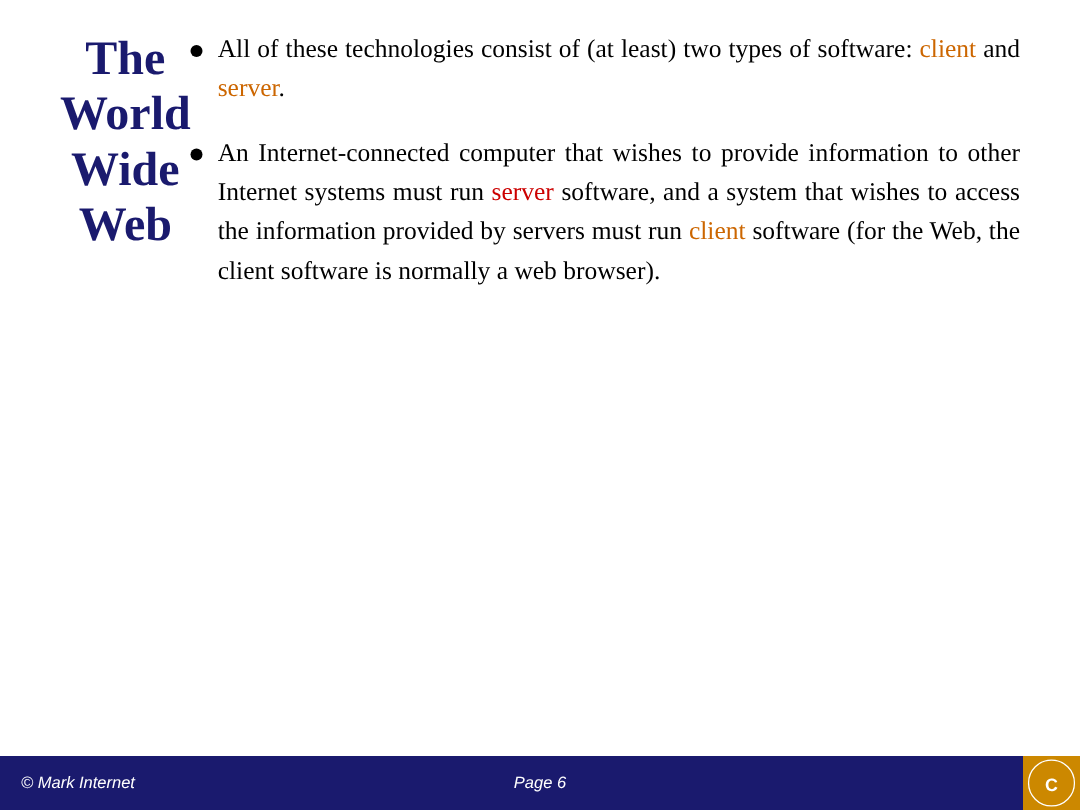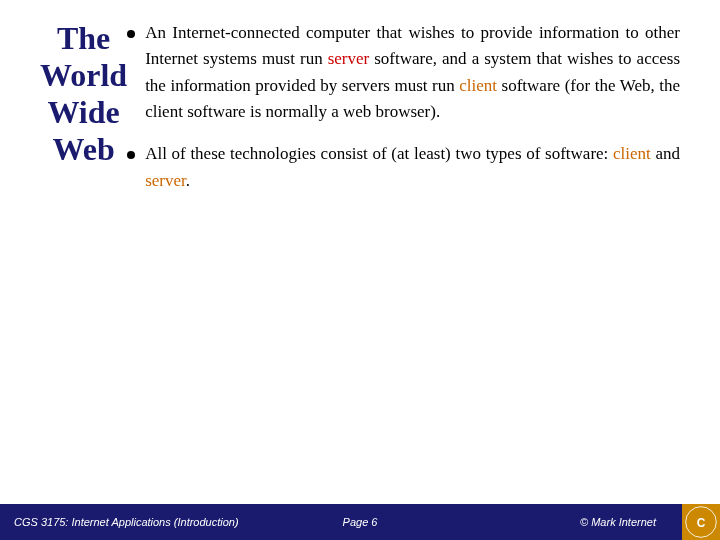--- a/index.html
+++ b/index.html
@@ -136,37 +136,36 @@
 
   <div class="slide-content">
 
     <h1 class="slide-title">The World Wide Web</h1>
 
     <ul class="bullet-list">
 
       <li class="bullet-item">
         <span class="bullet-dot"></span>
         <span class="bullet-text">
-          An Internet-connected computer that wishes to provide information to other Internet systems must run <span class="text-red">server</span> software, and a system that wishes to access the information provided by servers must run <span class="text-orange">client</span> software (for the Web, the client software is normally a web browser).
+          All of these technologies consist of (at least) two types of software:&nbsp;<span class="text-orange">client</span> and <span class="text-orange">server</span>.
         </span>
       </li>
 
       <li class="bullet-item">
         <span class="bullet-dot"></span>
         <span class="bullet-text">
-          All of these technologies consist of (at least) two types of software:&nbsp;<span class="text-orange">client</span> and <span class="text-orange">server</span>.
+          An Internet-connected computer that wishes to provide information to other Internet systems must run <span class="text-red">server</span> software, and a system that wishes to access the information provided by servers must run <span class="text-orange">client</span> software (for the Web, the client software is normally a web browser).
         </span>
       </li>
 
 
     </ul>
   </div>
 
   <div class="footer">
-    <span class="footer-left">CGS 3175: Internet Applications (Introduction)</span>
     <span class="footer-center">Page 6</span>
     <span class="footer-right">© Mark Internet</span>
     <div class="footer-logo">
       <svg viewBox="0 0 40 40" xmlns="http://www.w3.org/2000/svg">
 
         <circle cx="20" cy="20" r="18" fill="#cc8800" stroke="#fff" stroke-width="1"></circle>
         <text x="20" y="26" text-anchor="middle" font-size="14" font-weight="bold" fill="#ffffff" font-family="Arial">C</text>
       </svg>
     </div>
   </div>

